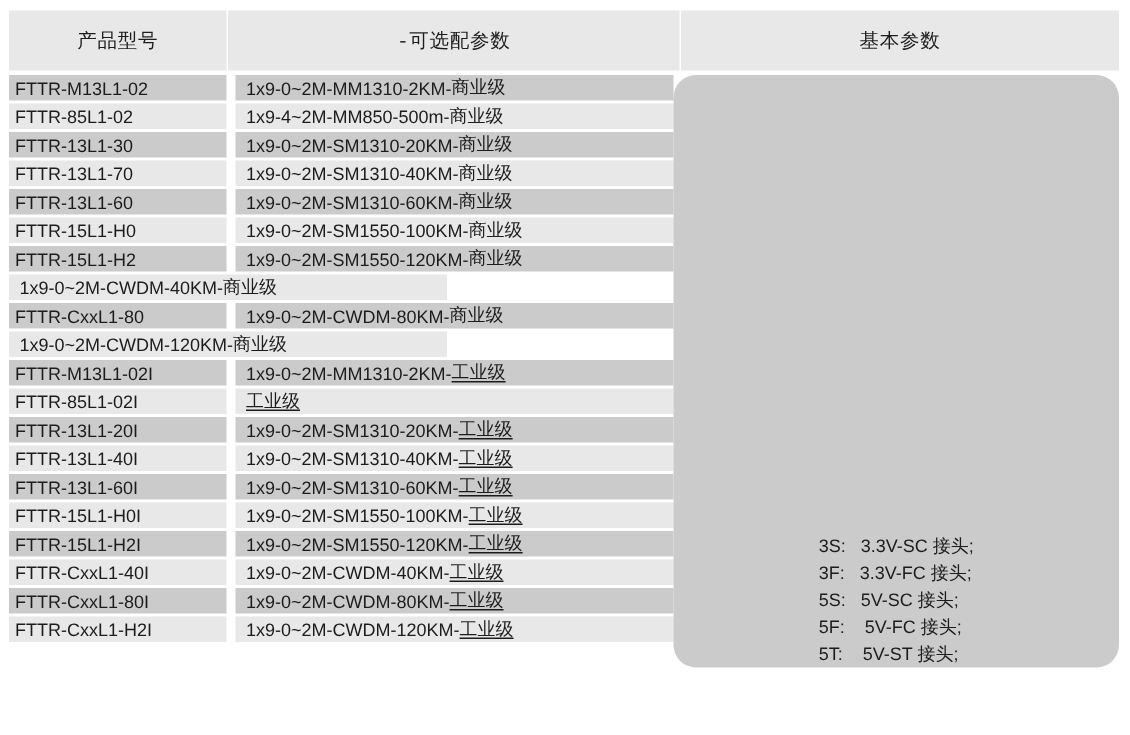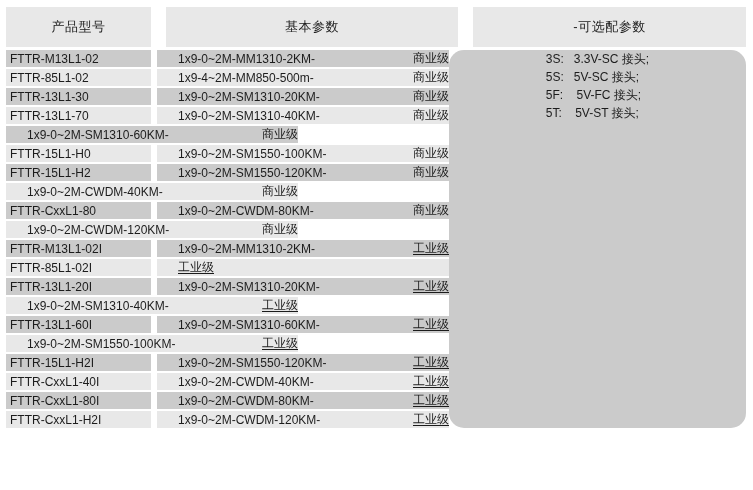--- a/index.html
+++ b/index.html
@@ -12,23 +12,24 @@
     overflow: hidden;
   }
   .table-wrap {
     position: absolute;
     left: 6px;
     top: 7px;
     width: 740px;
   }
   .header-row {
     display: flex;
-    gap: 15px;
+    gap: 1px;
     height: 40px;
     margin-bottom: 3px;
+    font-family: Liberation Mono, monospace;
   }
   .hcell {
     background: var(--header-bg, #e8e8e8);
     display: flex;
     align-items: center;
     justify-content: center;
     font-size: 13px;
     letter-spacing: 0.5px;
   }
   .c1 { width: 145px; flex: 0 0 145px; }
@@ -42,37 +43,37 @@
   .rows-col {
     width: 440px;
     flex: 0 0 440px;
   }
   .row {
     display: flex;
     gap: 6px;
     height: 17px;
     margin-bottom: 2px;
   }
-  .row:last-child { margin-bottom: 0; }
+  .row:last-child { margin-bottom: 17px; }
   .row.dark  .cell { background: var(--row-dark-bg, #cbcbcb); }
   .row.light .cell { background: var(--row-light-bg, #e8e8e8); }
   .cell {
     display: flex;
     align-items: center;
     font-size: 12px;
     white-space: nowrap;
     overflow: hidden;
   }
   .cell.c1 { padding-left: 4px; }
-  .cell.c2 { padding-left: 21px; justify-content: space-between; }
+  .cell.c2 { padding-left: 7px; }
   .merged-cell {
     flex: 1 1 auto;
     background: var(--merged-bg, #cbcbcb);
     display: flex;
-    align-items: flex-start;
+    align-items: flex-end;
     justify-content: center;
     border-radius: 15px;
   }
   .opt-lines {
     font-size: 12px;
     line-height: 18px;
     white-space: pre;
     text-align: left;
   }
   .u {
@@ -82,26 +83,26 @@
 </style>
 </head>
 <body style="--header-bg: #e8e8e8; --row-dark-bg: #cbcbcb; --row-light-bg: #e8e8e8; --merged-bg: #cbcbcb; background: rgb(255, 255, 255); color: rgb(28, 28, 28);">
 
 <div class="table-wrap">
 
   <div class="header-row">
     <div class="hcell c1">
       <span>产品型号</span>
     </div>
+    <div class="hcell c3">
+      <span>-可选配参数</span>
+    </div>
     <div class="hcell c2">
       <span>基本参数</span>
     </div>
-    <div class="hcell c3">
-      <span>-可选配参数</span>
-    </div>
   </div>
 
   <div class="body-flex">
     <div class="rows-col">
   <div class="row dark">
     <div class="cell c1">FTTR-M13L1-02</div>
     <div class="cell c2">
             <span class="prefix">1x9-0~2M-MM1310-2KM-</span>
             <span class="grade">商业级</span>
           </div>
@@ -125,20 +126,21 @@
 
   <div class="row light">
     <div class="cell c1">FTTR-13L1-70</div>
     <div class="cell c2">
             <span class="prefix">1x9-0~2M-SM1310-40KM-</span>
             <span class="grade">商业级</span>
           </div>
   </div>
 
   <div class="row dark">
+    <div class="cell c1">FTTR-13L1-60</div>
     <div class="cell c2">
             <span class="prefix">1x9-0~2M-SM1310-60KM-</span>
             <span class="grade">商业级</span>
           </div>
   </div>
 
   <div class="row light">
     <div class="cell c1">FTTR-15L1-H0</div>
     <div class="cell c2">
             <span class="prefix">1x9-0~2M-SM1550-100KM-</span>
@@ -193,35 +195,37 @@
 
   <div class="row dark">
     <div class="cell c1">FTTR-13L1-20I</div>
     <div class="cell c2">
             <span class="prefix">1x9-0~2M-SM1310-20KM-</span>
             <span class="grade u">工业级</span>
           </div>
   </div>
 
   <div class="row light">
+    <div class="cell c1">FTTR-13L1-40I</div>
     <div class="cell c2">
             <span class="prefix">1x9-0~2M-SM1310-40KM-</span>
             <span class="grade u">工业级</span>
           </div>
   </div>
 
   <div class="row dark">
     <div class="cell c1">FTTR-13L1-60I</div>
     <div class="cell c2">
             <span class="prefix">1x9-0~2M-SM1310-60KM-</span>
             <span class="grade u">工业级</span>
           </div>
   </div>
 
   <div class="row light">
+    <div class="cell c1">FTTR-15L1-H0I</div>
     <div class="cell c2">
             <span class="prefix">1x9-0~2M-SM1550-100KM-</span>
             <span class="grade u">工业级</span>
           </div>
   </div>
 
   <div class="row dark">
     <div class="cell c1">FTTR-15L1-H2I</div>
     <div class="cell c2">
             <span class="prefix">1x9-0~2M-SM1550-120KM-</span>
@@ -247,17 +251,17 @@
 
   <div class="row light">
     <div class="cell c1">FTTR-CxxL1-H2I</div>
     <div class="cell c2">
             <span class="prefix">1x9-0~2M-CWDM-120KM-</span>
             <span class="grade u">工业级</span>
           </div>
   </div>
 </div>
     <div class="merged-cell">
-      <div class="opt-lines"><div>3S:   3.3V-SC 接头;</div><div>5S:   5V-SC 接头;</div><div>5F:    5V-FC 接头;</div><div>5T:    5V-ST 接头;</div></div>
+      <div class="opt-lines"><div>3S:   3.3V-SC 接头;</div><div>3F:   3.3V-FC 接头;</div><div>5S:   5V-SC 接头;</div><div>5F:    5V-FC 接头;</div><div>5T:    5V-ST 接头;</div></div>
     </div>
   </div>
 
 </div>
 
 </body></html>

